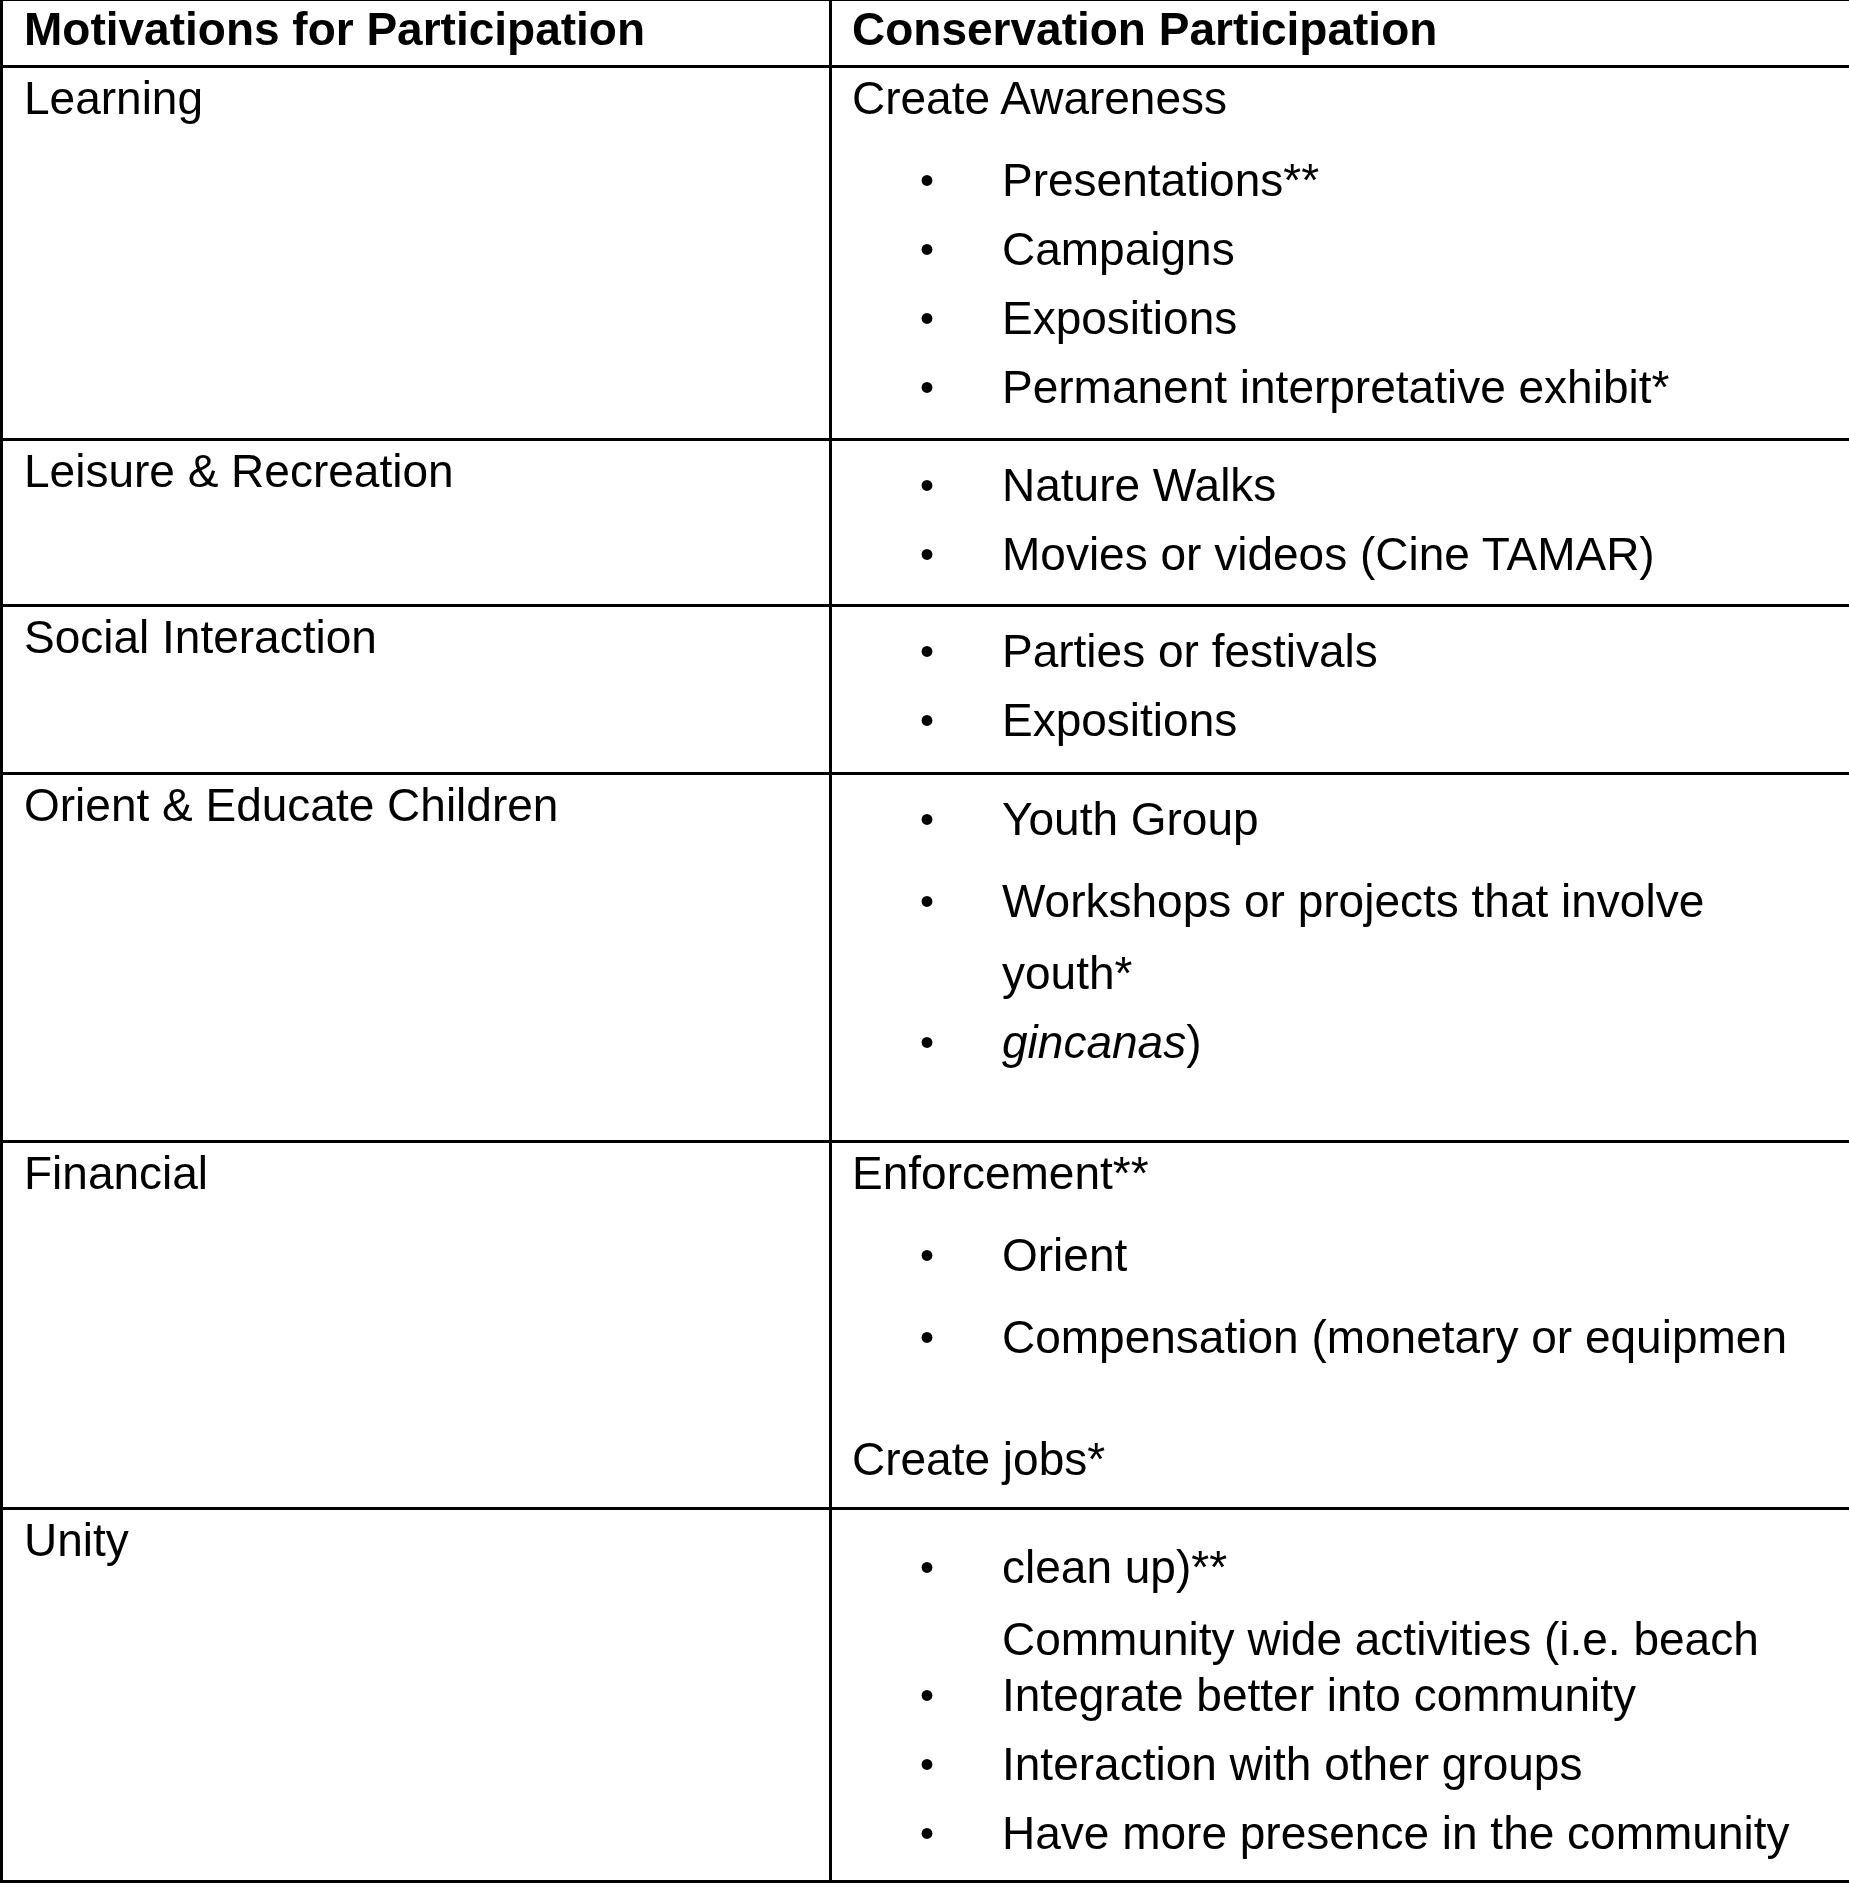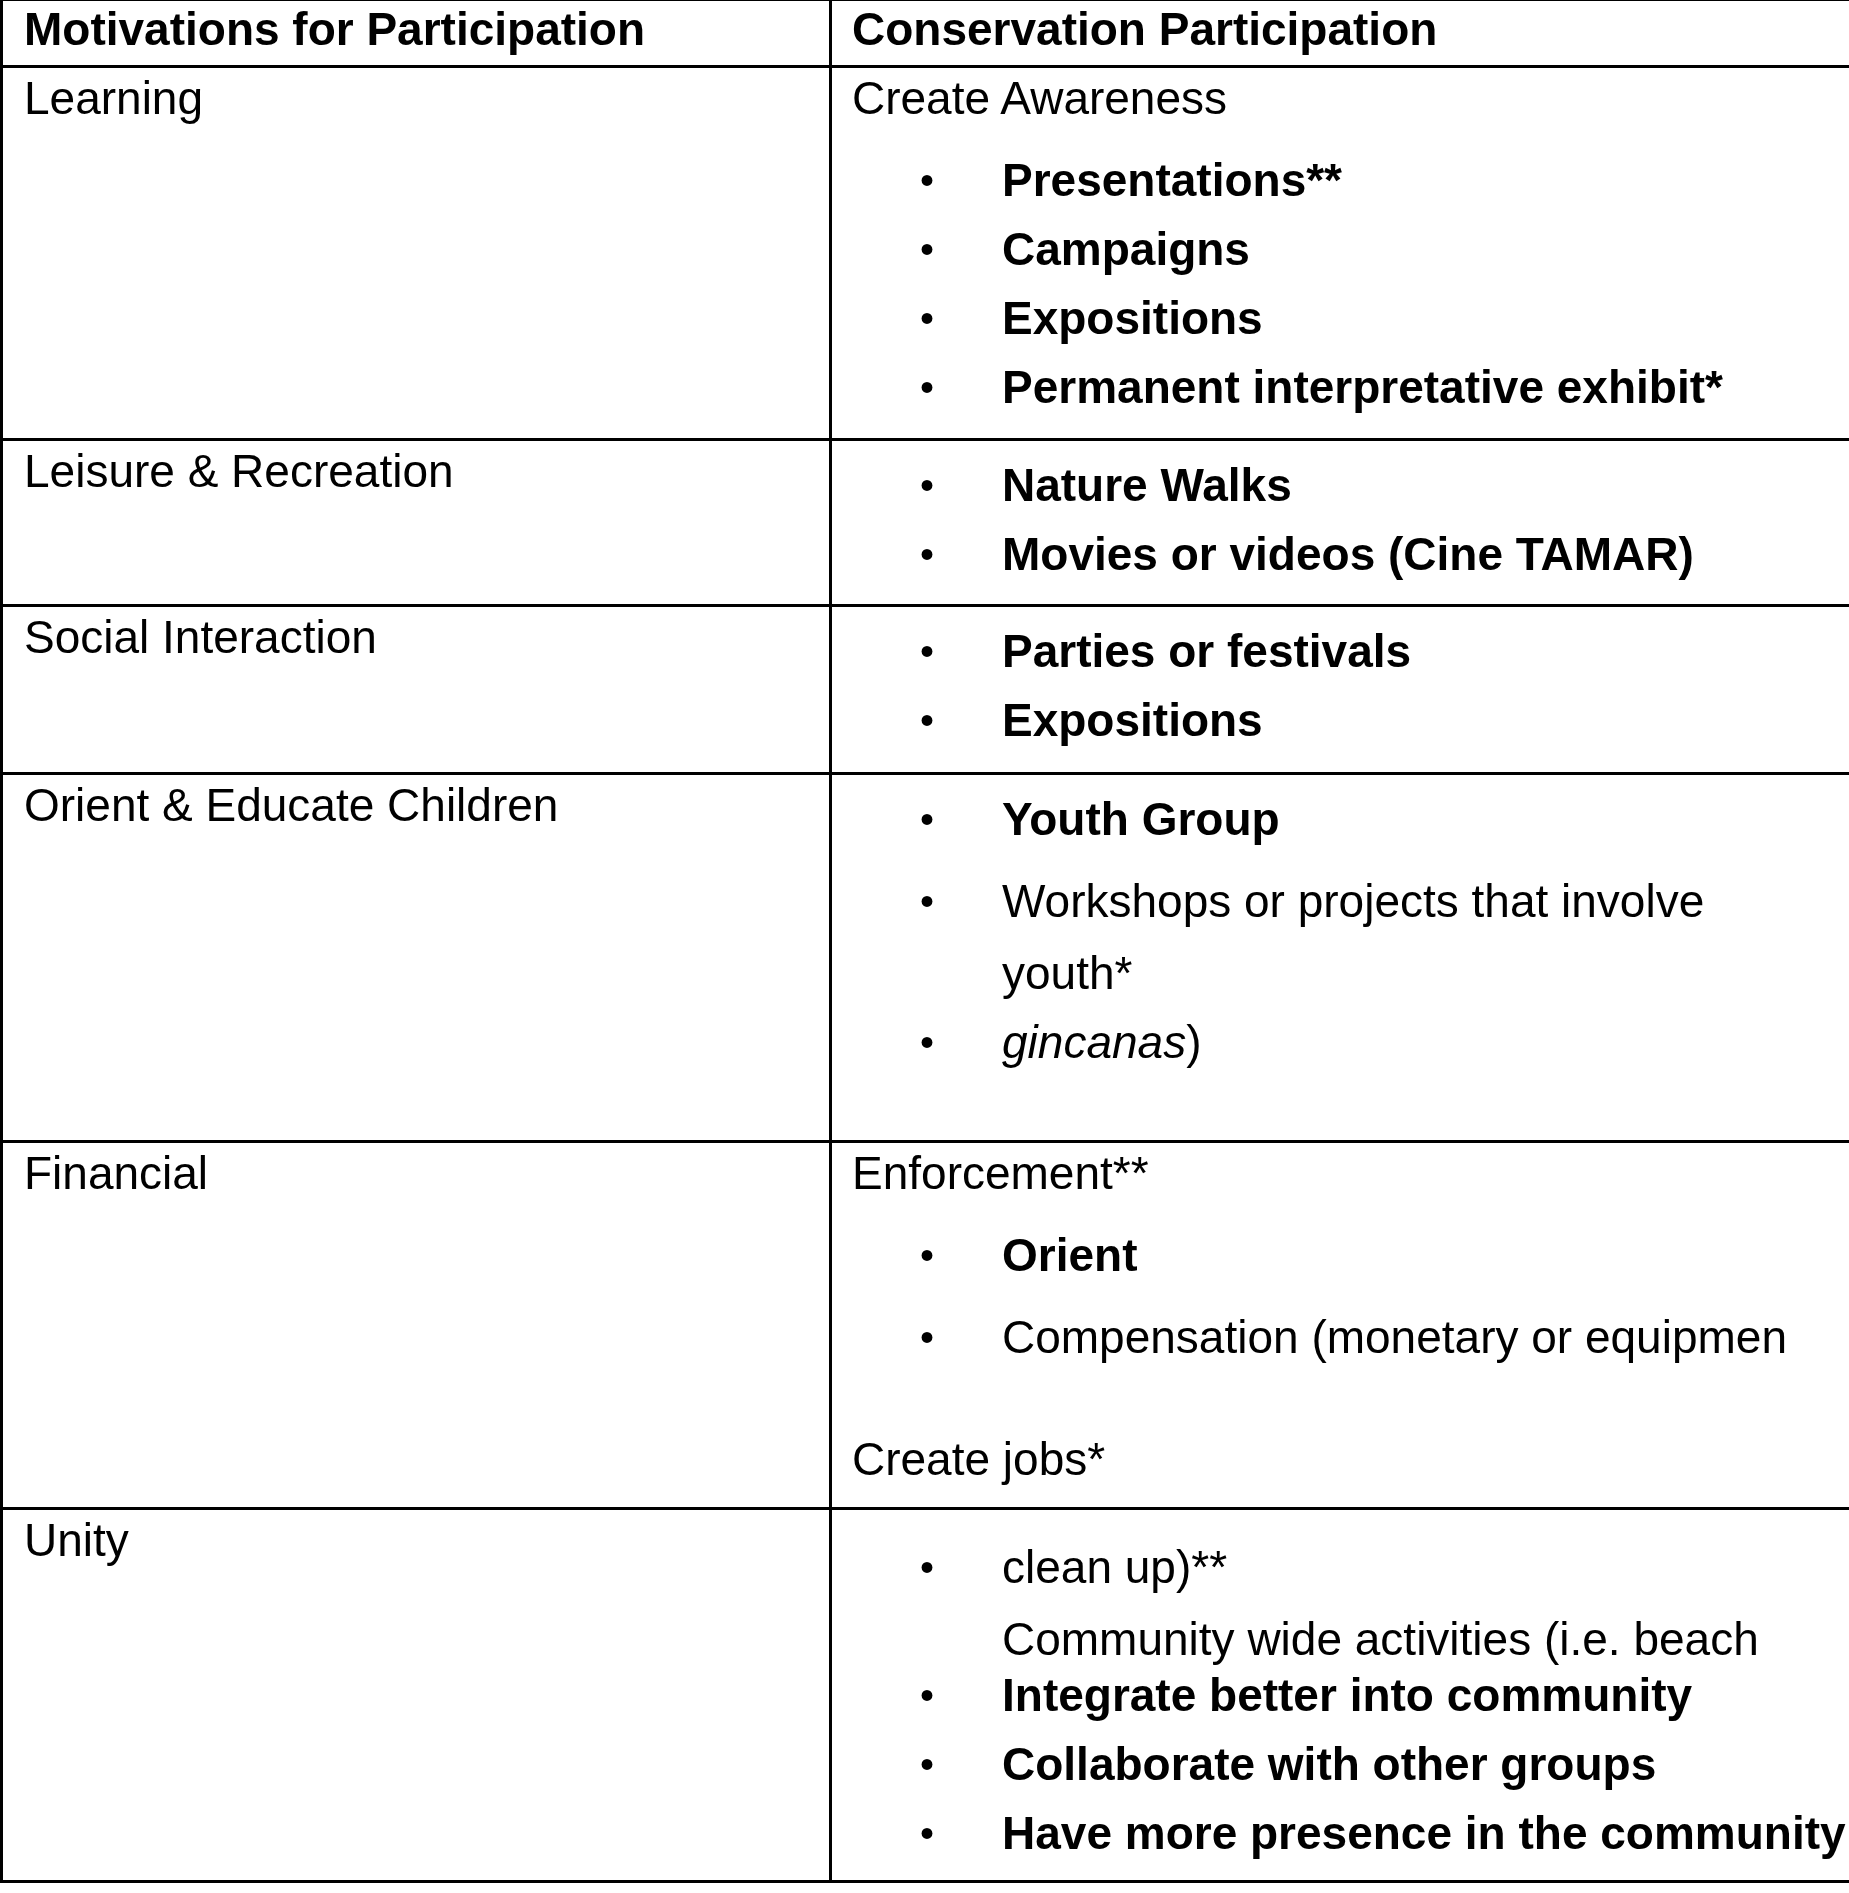--- a/index.html
+++ b/index.html
@@ -11,21 +11,21 @@
   .row.last { border-bottom: 3px solid #000; }
   .vl { position: absolute; top: 0; width: 3px; background: #000; }
   .cell-left { position: absolute; left: 24px; top: 4px; font-size: 46px; line-height: 52px; white-space: nowrap; }
   .cell-right { position: absolute; left: 852px; top: 4px; font-size: 46px; white-space: nowrap; }
   .hdr { font-weight: bold; font-size: 46px; line-height: 52px; }
   .line { height: 69px; line-height: 52px; }
   .plain { height: 52px; line-height: 52px; }
   .gap { height: 30px; }
   .li { position: relative; padding-left: 150px; }
   .li .dot { position: absolute; left: 68px; top: 0; font-size: 40px; }
-  .li .txt { display: block; font-weight: bold; }
+  .li .txt { display: block; }
   .wrap { display: block; margin-top: 7px; }
   em { font-style: italic; }
 </style>
 </head>
 <body>
 
 <div class="tbl">
 
   <div class="vl" style="left:0; height:1883px;"></div>
 
@@ -131,21 +131,21 @@
         <span class="dot">•</span>
         <span class="wrap">clean up)**</span>
         <span class="wrap">Community wide activities (i.e. beach</span>
       </div>
       <div class="line li">
           <span class="dot">•</span>
           <span class="txt">Integrate better into community</span>
         </div>
       <div class="line li">
           <span class="dot">•</span>
-          <span class="txt">Collaborate with other groups</span>
+          <span class="txt">Interaction with other groups</span>
         </div>
       <div class="line li">
           <span class="dot">•</span>
           <span class="txt">Have more presence in the community</span>
         </div>
     </div>
   </div>
 
 </div>
 

